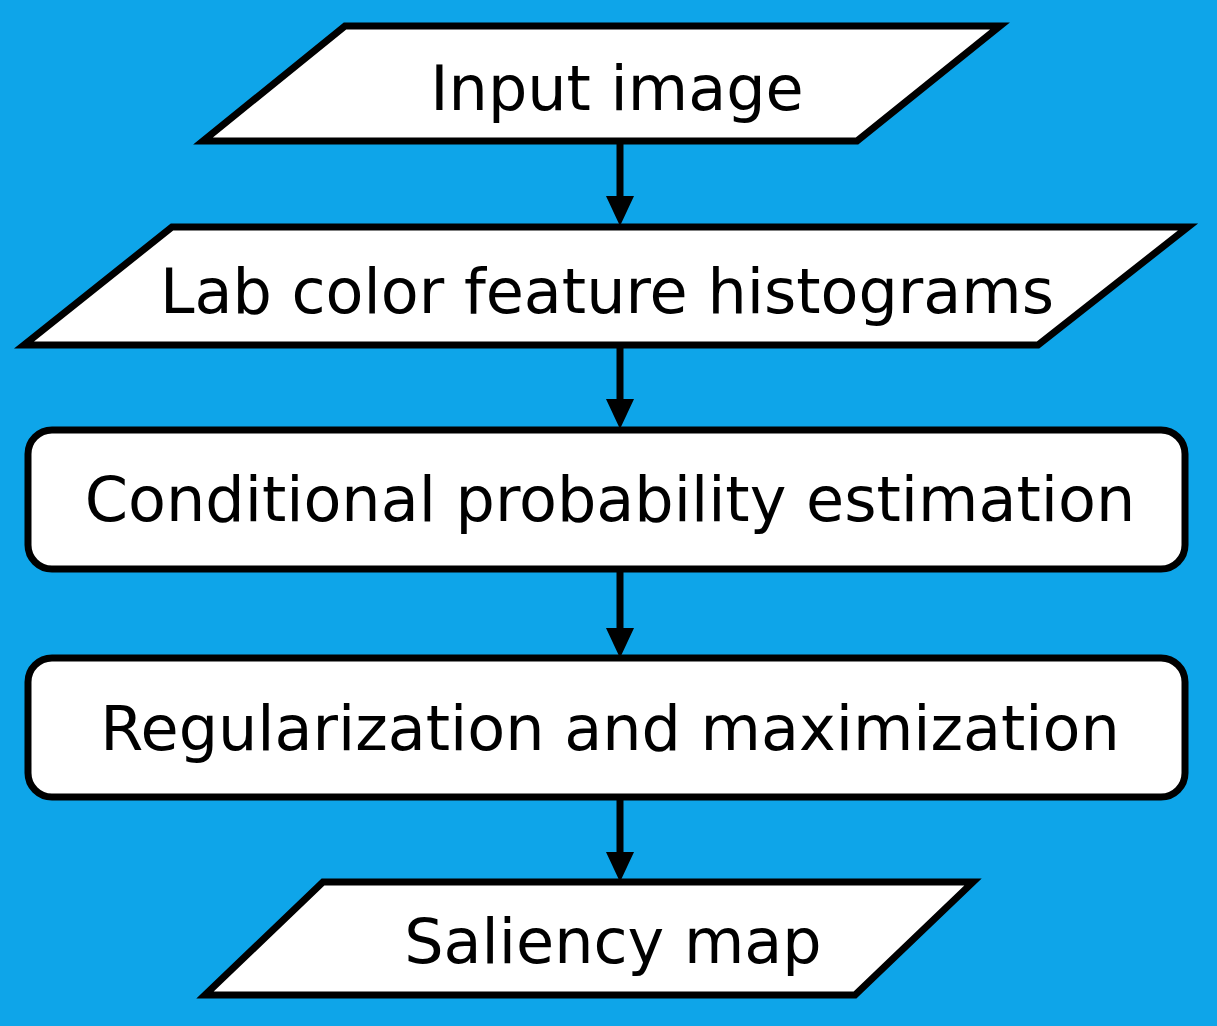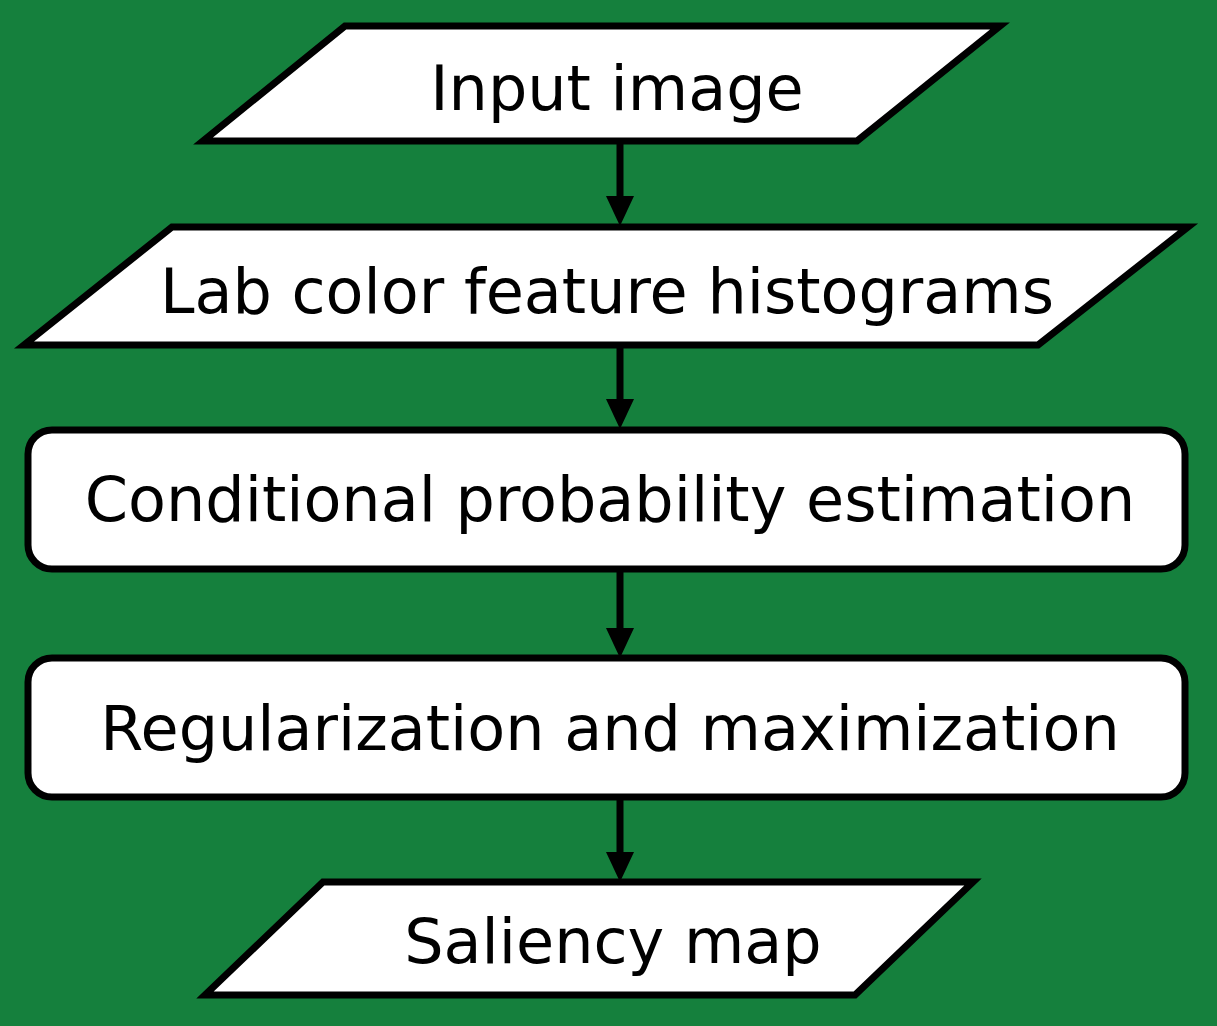--- a/index.html
+++ b/index.html
@@ -8,21 +8,21 @@
     padding: 0;
     background: #ffffff;
   }
   body {
     font-family: "DejaVu Sans", sans-serif;
   }
   #flowchart-root {
     position: relative;
     width: 1217px;
     height: 1026px;
-    background: #15803d;
+    background: #0ea5e9;
     overflow: hidden;
   }
   #flowchart-svg {
     display: block;
     width: 1217px;
     height: 1026px;
   }
   .shape-outline {
     fill: #ffffff;
     stroke: #000000;

